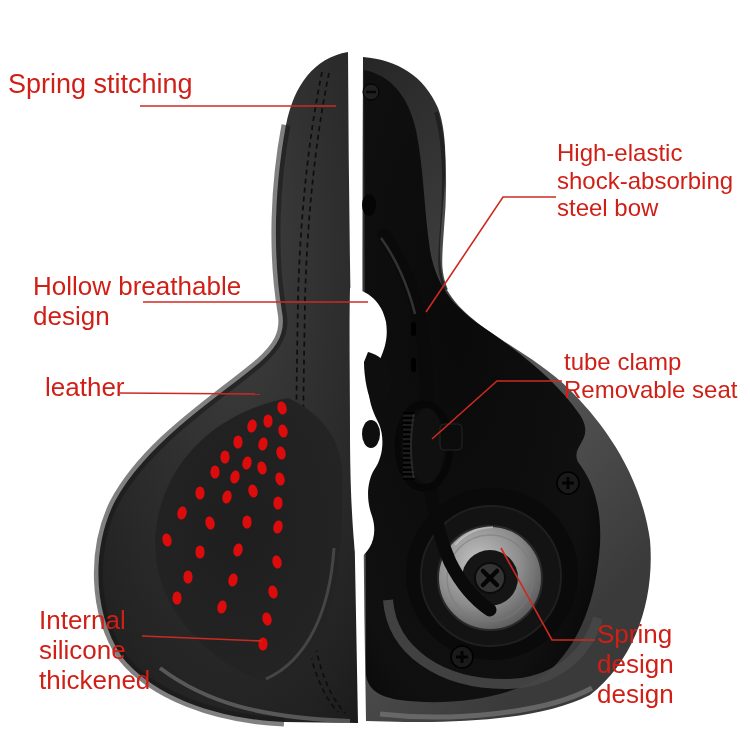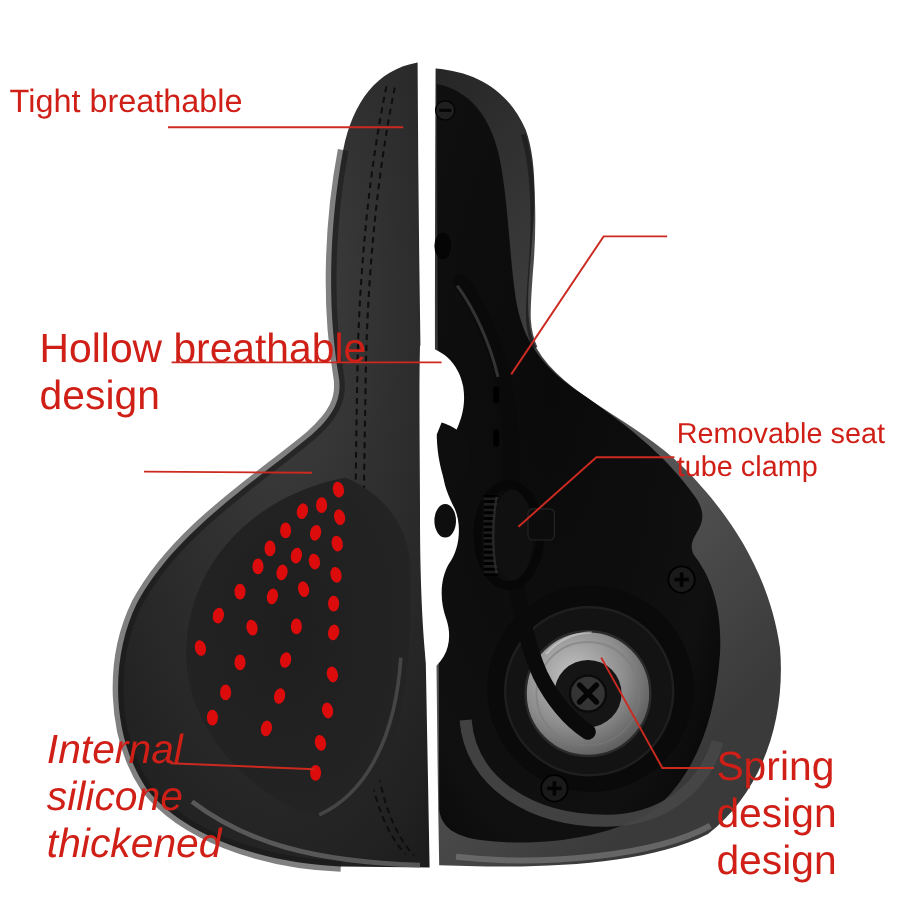--- a/index.html
+++ b/index.html
@@ -12,21 +12,21 @@
     position:relative;width:750px;height:750px;background:#fff;overflow:hidden;
     font-family:"Liberation Sans","DejaVu Sans",sans-serif;
   }
   .stage svg{position:absolute;left:0;top:0;}
   .callout{
     position:absolute;color:var(--label-red);
     font-weight:400;white-space:nowrap;line-height:1.15;
   }
   .callout span{display:block;}
   .f27{font-size:27px;}
-  .f26{font-size:34px;}
+  .f26{font-size:26px;}
   .f24{font-size:24px;}
 </style>
 </head>
 <body>
 
 <div class="stage">
 
   <svg width="750" height="750" viewBox="0 0 750 750">
     <defs>
       <radialGradient id="gLeft" cx="52%" cy="30%" r="85%">
@@ -197,38 +197,44 @@
       <polyline points="140,106 336,106"></polyline>
       <polyline points="556,197 503,197 426,312"></polyline>
       <polyline points="143,302 368,302"></polyline>
       <polyline points="120,393 260,394"></polyline>
       <polyline points="142,636 262,641"></polyline>
       <polyline points="562,381 497,381 432,439"></polyline>
       <polyline points="595,640 552,640 501,548"></polyline>
     </g>
   </svg>
 
-  <div class="callout f27" style="left:8px;top:69px;">Tight breathable</div>
-
+  <div class="callout f27" style="left:8px;top:69px;">Spring stitching</div>
+
+  <div class="callout f24" style="left:557px;top:139px;">
+    <span>High-elastic</span>
+    <span>shock-absorbing</span>
+    <span>steel bow</span>
+  </div>
 
   <div class="callout f26" style="left:33px;top:272px;">
     <span>Hollow breathable</span>
     <span>design</span>
   </div>
 
-
-  <div class="callout f26" style="left:39px;top:606px;font-style:italic;">
+  <div class="callout f26" style="left:45px;top:373px;">leather</div>
+
+  <div class="callout f26" style="left:39px;top:606px;">
     <span>Internal</span>
     <span>silicone</span>
     <span>thickened</span>
   </div>
 
   <div class="callout f24" style="left:564px;top:348px;">
+    <span>tube clamp</span>
     <span>Removable seat</span>
-    <span>tube clamp</span>
   </div>
 
   <div class="callout f26" style="left:597px;top:620px;">
     <span>Spring</span>
     <span>design</span>
     <span>design</span>
   </div>
 
 </div>
 

